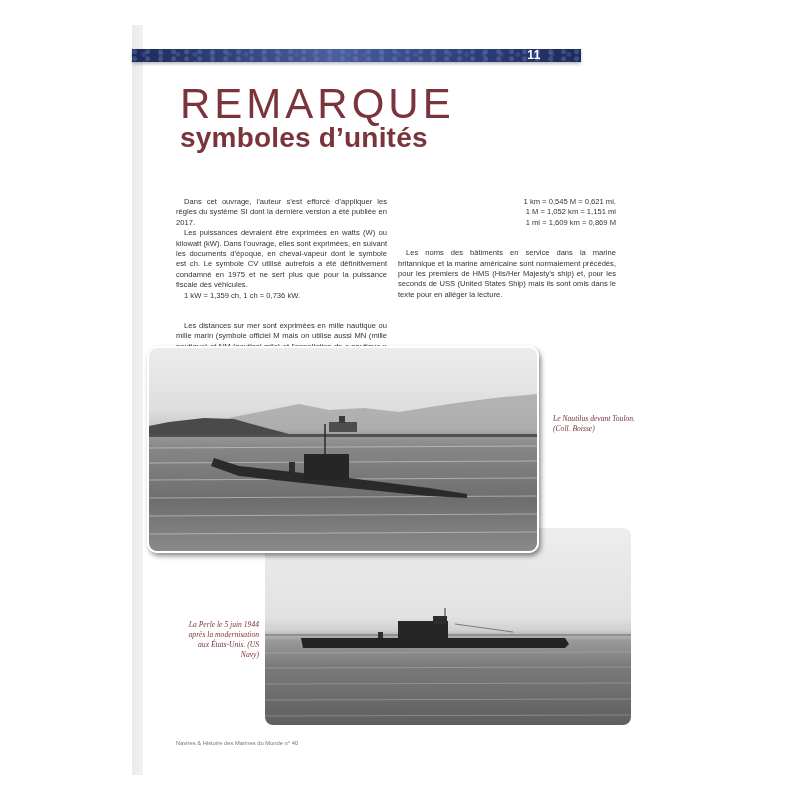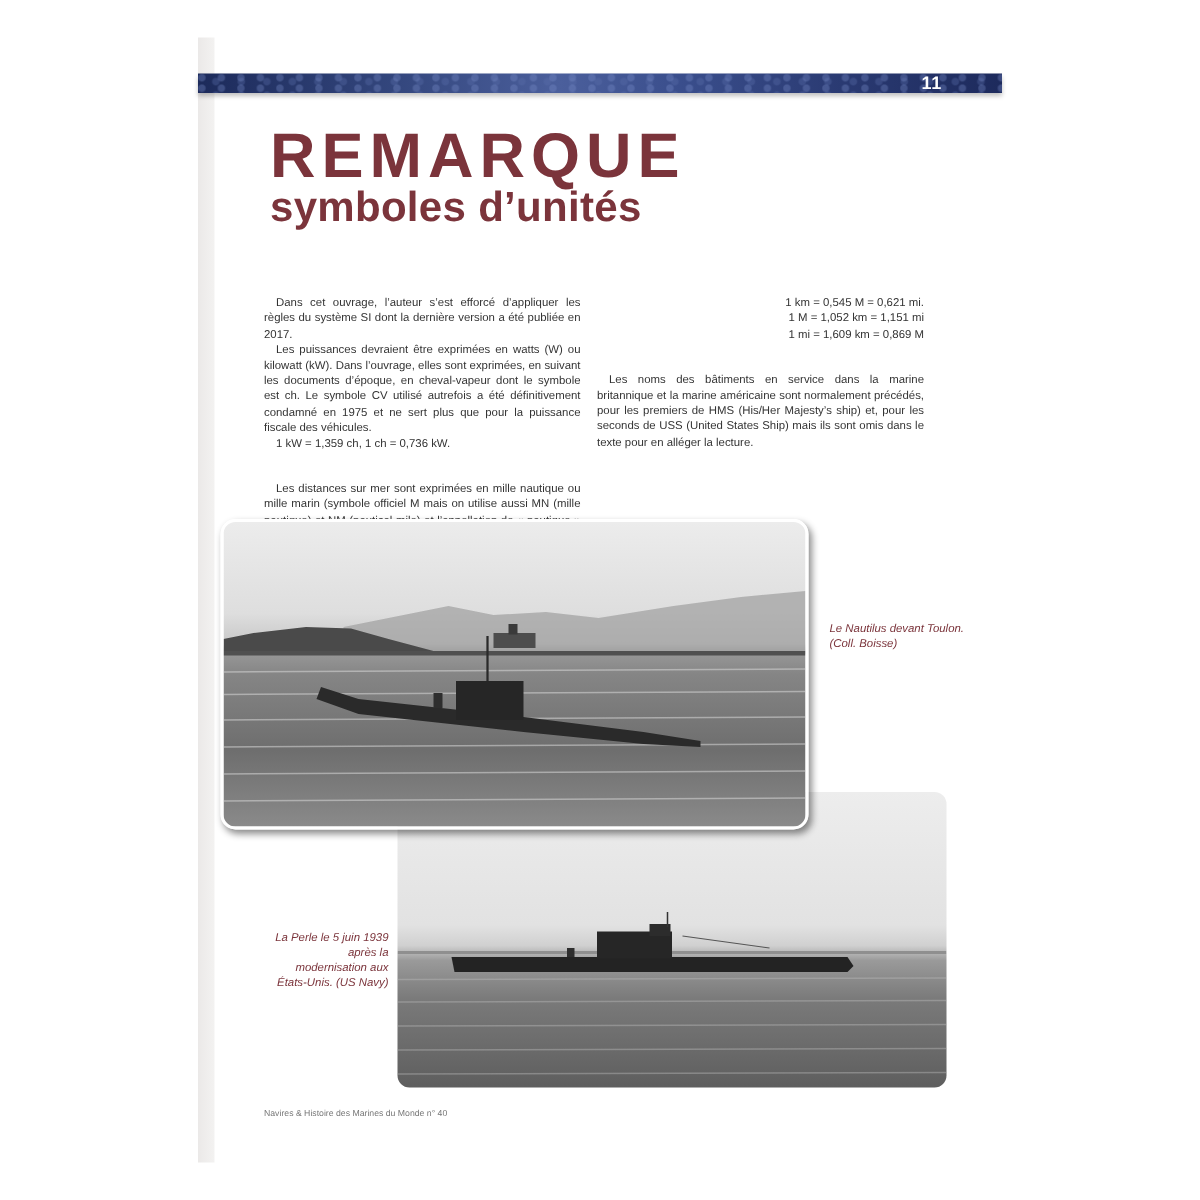--- a/index.html
+++ b/index.html
@@ -8,35 +8,35 @@
     font-family:"Liberation Sans", sans-serif;
   }
   .page {
     position:absolute; left:132px; top:25px; width:536px; height:750px; background:#ffffff;
   }
   .spine {
     position:absolute; left:132px; top:25px; width:11px; height:750px;
     background:linear-gradient(to right,#ebe9e8,#f3f2f1);
   }
   .header-band {
-    position:absolute; left:132px; top:49px; width:536px; height:13px;
+    position:absolute; left:132px; top:49px; width:449px; height:13px;
     background:
       radial-gradient(circle at 20% 40%, rgba(120,140,200,0.35) 0 2px, transparent 3px),
       radial-gradient(circle at 70% 60%, rgba(90,110,170,0.35) 0 2px, transparent 3px),
       linear-gradient(to right,#1c2a5a 0%,#34477e 25%,#4b5f9c 45%,#3a4e8c 60%,#2a3a72 80%,#1d2a5c 100%);
     background-size: 13px 7px, 17px 9px, 100% 100%;
     box-shadow:0 2px 3px rgba(0,0,0,0.25);
   }
   .page-number {
     position:absolute; right:40px; top:-1px; color:#ffffff; font-weight:bold;
     font-size:12px; letter-spacing:0.5px;
   }
   .title-block { position:absolute; left:180px; top:84px; color:#7b343b; }
   .title-main {
-    font-family:"Liberation Sans", sans-serif; font-weight:bold; font-size:42px;
+    font-family:"Liberation Sans", sans-serif; font-weight:normal; font-size:42px;
     letter-spacing:4px; line-height:40px; margin:0;
   }
   .title-sub {
     font-family:"Liberation Sans", sans-serif; font-weight:bold; font-size:28px;
     line-height:28px; margin:0; letter-spacing:0.2px;
   }
   .col {
     position:absolute; font-size:7.6px; line-height:10.4px; color:#333333; text-align:justify;
   }
   .col p { margin:0; text-indent:8px; }
@@ -51,21 +51,21 @@
   .photo1 {
     left:147px; top:346px; width:388px; height:203px; border-radius:10px;
     border:2px solid #ffffff; box-shadow:2px 3px 5px rgba(0,0,0,0.45); z-index:3;
     background:linear-gradient(to bottom,#ececec 0%,#dedede 30%,#c8c8c8 40%,#9a9a9a 42%,#858585 50%,#6e6e6e 75%,#8a8a8a 100%);
   }
   .photo2 {
     left:265px; top:528px; width:366px; height:197px; border-radius:8px; z-index:2;
     background:linear-gradient(to bottom,#ededed 0%,#e2e2e2 45%,#d0d0d0 52%,#9a9a9a 57%,#7a7a7a 70%,#5e5e5e 100%);
   }
   .caption {
-    position:absolute; font-size:7.6px; line-height:10px; color:#7b343b; font-style:italic;
+    position:absolute; font-size:7.6px; line-height:10px; color:#7b343b; font-style:italic;font-family:Liberation Serif, serif;
   }
   .caption1 { left:553px; top:414px; width:95px; }
   .caption2 { left:183px; top:620px; width:76px; text-align:right; }
   .footer {
     position:absolute; left:176px; top:740px; font-size:5.8px; color:#777777;
   }
   svg { display:block; }
 </style>
 </head>
 <body>
@@ -139,15 +139,15 @@
 
     <path d="M36 110 L300 110 L304 116 L300 120 L38 120 Z" fill="#232323"></path>
 
     <rect x="133" y="93" width="50" height="18" fill="#262626"></rect>
     <rect x="168" y="88" width="14" height="8" fill="#2c2c2c"></rect>
     <line x1="180" y1="80" x2="180" y2="90" stroke="#333" stroke-width="1"></line>
     <line x1="190" y1="96" x2="248" y2="104" stroke="#555" stroke-width="0.7"></line>
     <rect x="113" y="104" width="5" height="6" fill="#2e2e2e"></rect>
   </svg>
 </div>
-<div class="caption caption2">La Perle le 5 juin 1939 après la modernisation aux États-Unis. (US Navy)</div>
+<div class="caption caption2">La Perle le 5 juin 1944 après la modernisation aux États-Unis. (US Navy)</div>
 
 <div class="footer">Navires &amp; Histoire des Marines du Monde n° 40</div>
 
 </body></html>

